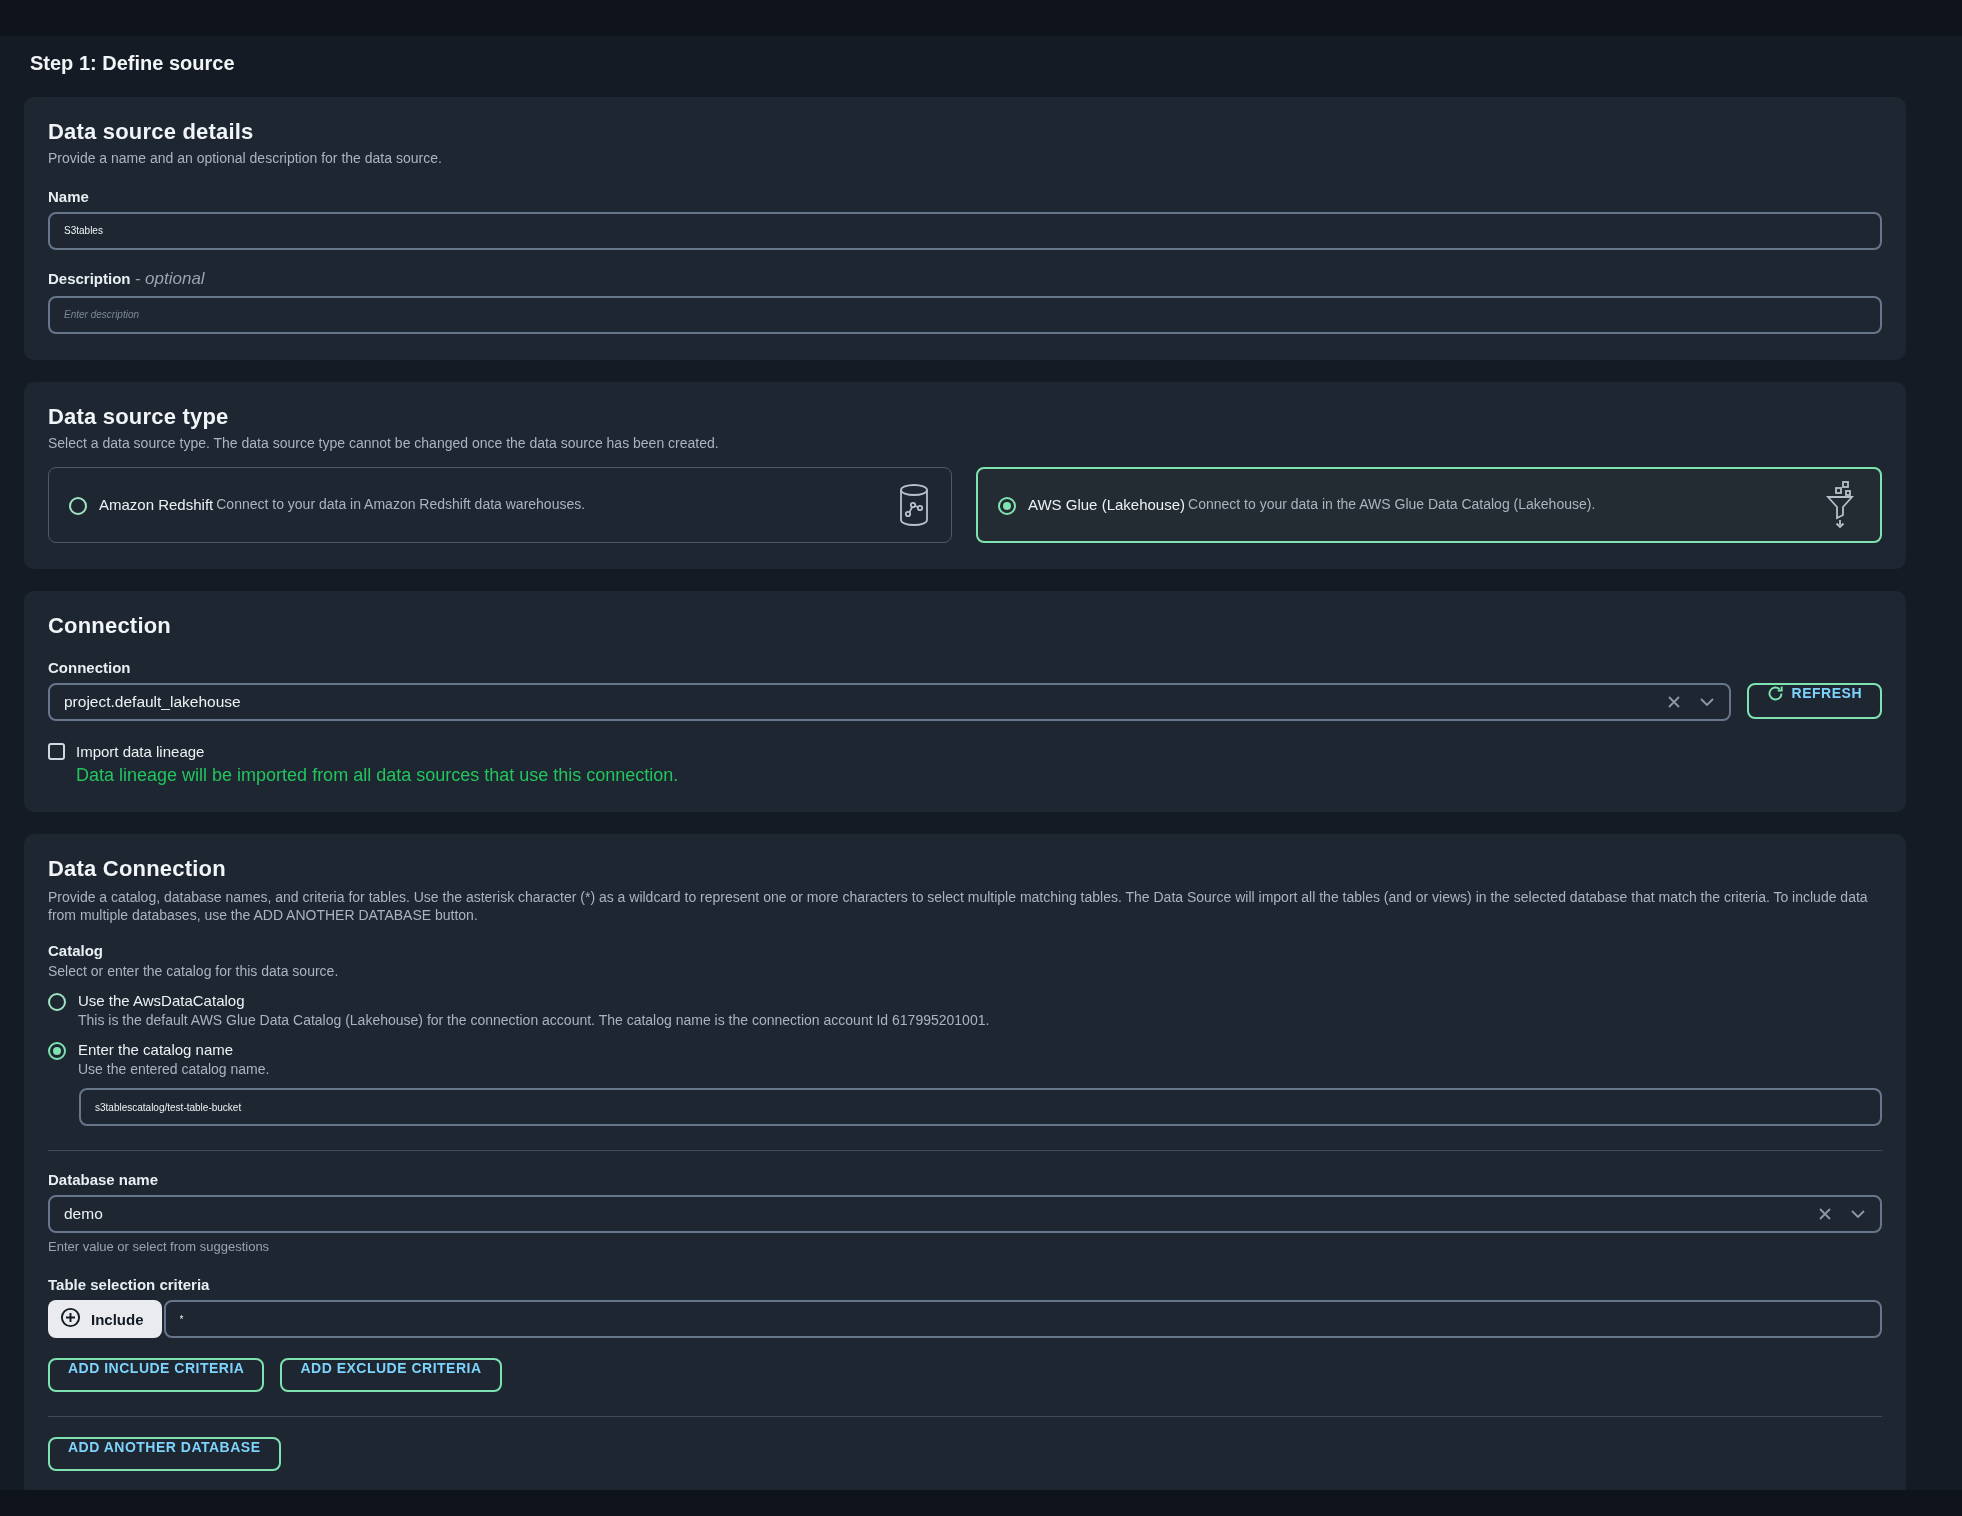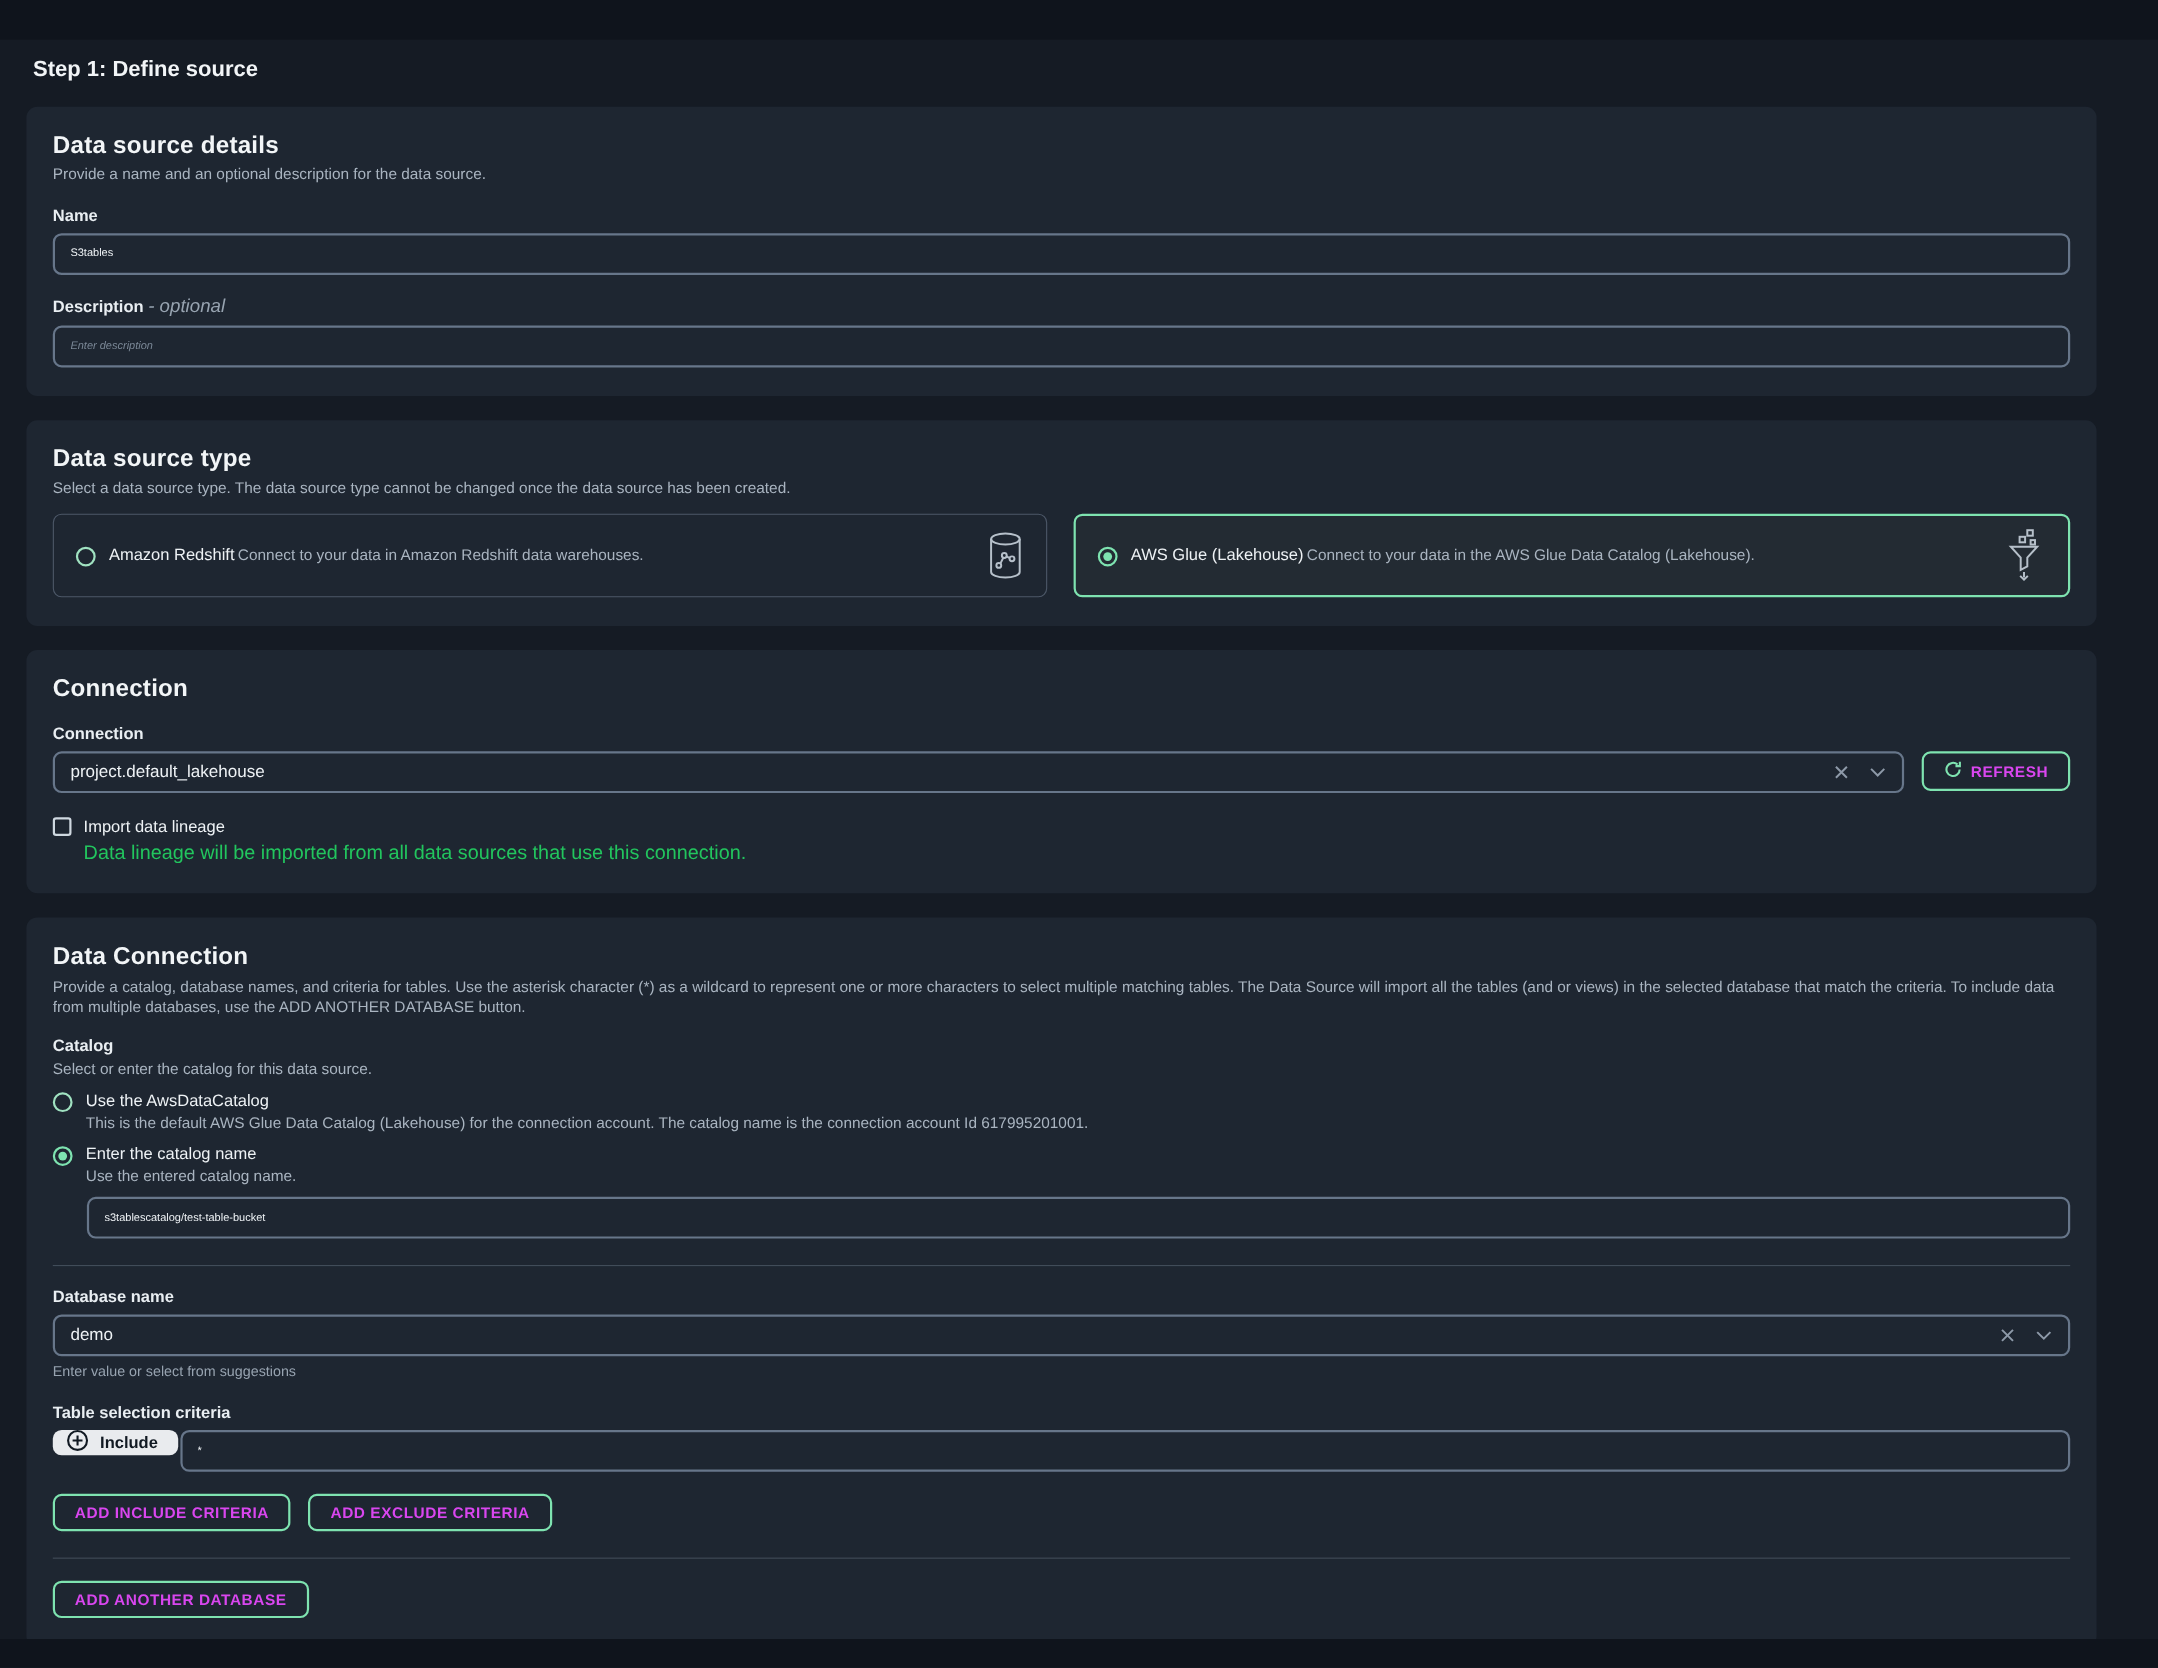--- a/index.html
+++ b/index.html
@@ -66,24 +66,24 @@
     padding:0 14px; cursor:pointer;
   }
   .select .sel-value { flex:1; font-size:15.5px; color:#eef2f5; }
   .sel-icons { display:flex; align-items:center; gap:18px; color:#8d99a8; }
   .sel-icons svg { display:block; }
 
   .conn-row { display:flex; gap:16px; margin-top:7px; }
   .conn-row .select { flex:1; }
 
   .btn-outline {
-    display:inline-flex; align-items:center; justify-content:center; gap:8px;
+    display:inline-flex; align-items:flex-start; justify-content:center; gap:8px;
     height:36px; padding:0 18px; background:transparent;
     border:2px solid #7ee3b0; border-radius:8px;
-    color:#d946ef; font-size:14px; font-weight:700; letter-spacing:.5px;
+    color:#7dd3fc; font-size:14px; font-weight:700; letter-spacing:.5px;
     font-family:"Liberation Sans",sans-serif; cursor:pointer; white-space:nowrap;
   }
 
   .link-row { margin-top:22px; }
   .link-btn {
     display:inline-flex; align-items:center; gap:8px; background:none; border:none; cursor:pointer;
     color:#74e4ab; font-size:15px; font-weight:700; letter-spacing:.4px;
     font-family:"Liberation Sans",sans-serif;
   }
 
@@ -101,21 +101,21 @@
   .radio-item .r-desc { margin-top:3px; font-size:14px; color:#a9b4c0; }
 
   .catalog-input-wrap { margin-left:31px; margin-top:11px; }
 
   .divider { border:none; border-top:1px solid #414c59; margin-top:24px; }
 
   .helper { margin-top:6px; font-size:13px; color:#97a3b0; }
 
   .criteria-row { display:flex; margin-top:7px; gap:2px; }
   .mode-btn {
-    flex:none; display:flex; align-items:center; gap:10px; height:23px; padding:0 18px 0 12px;
+    flex:none; display:flex; align-items:center; gap:10px; height:38px; padding:0 18px 0 12px;
     background:#e9ebee; border:none; border-radius:8px; cursor:pointer;
     font-family:"Liberation Sans",sans-serif; font-size:15px; font-weight:600; color:#111922;
   }
   .criteria-row .text-input { margin-top:0; flex:1; }
 
   .btn-row { display:flex; gap:16px; margin-top:20px; }
 
   .icon-gray { color:#b6c0ca; }
   .icon-mint { color:#7ee3b0; }
 </style>

